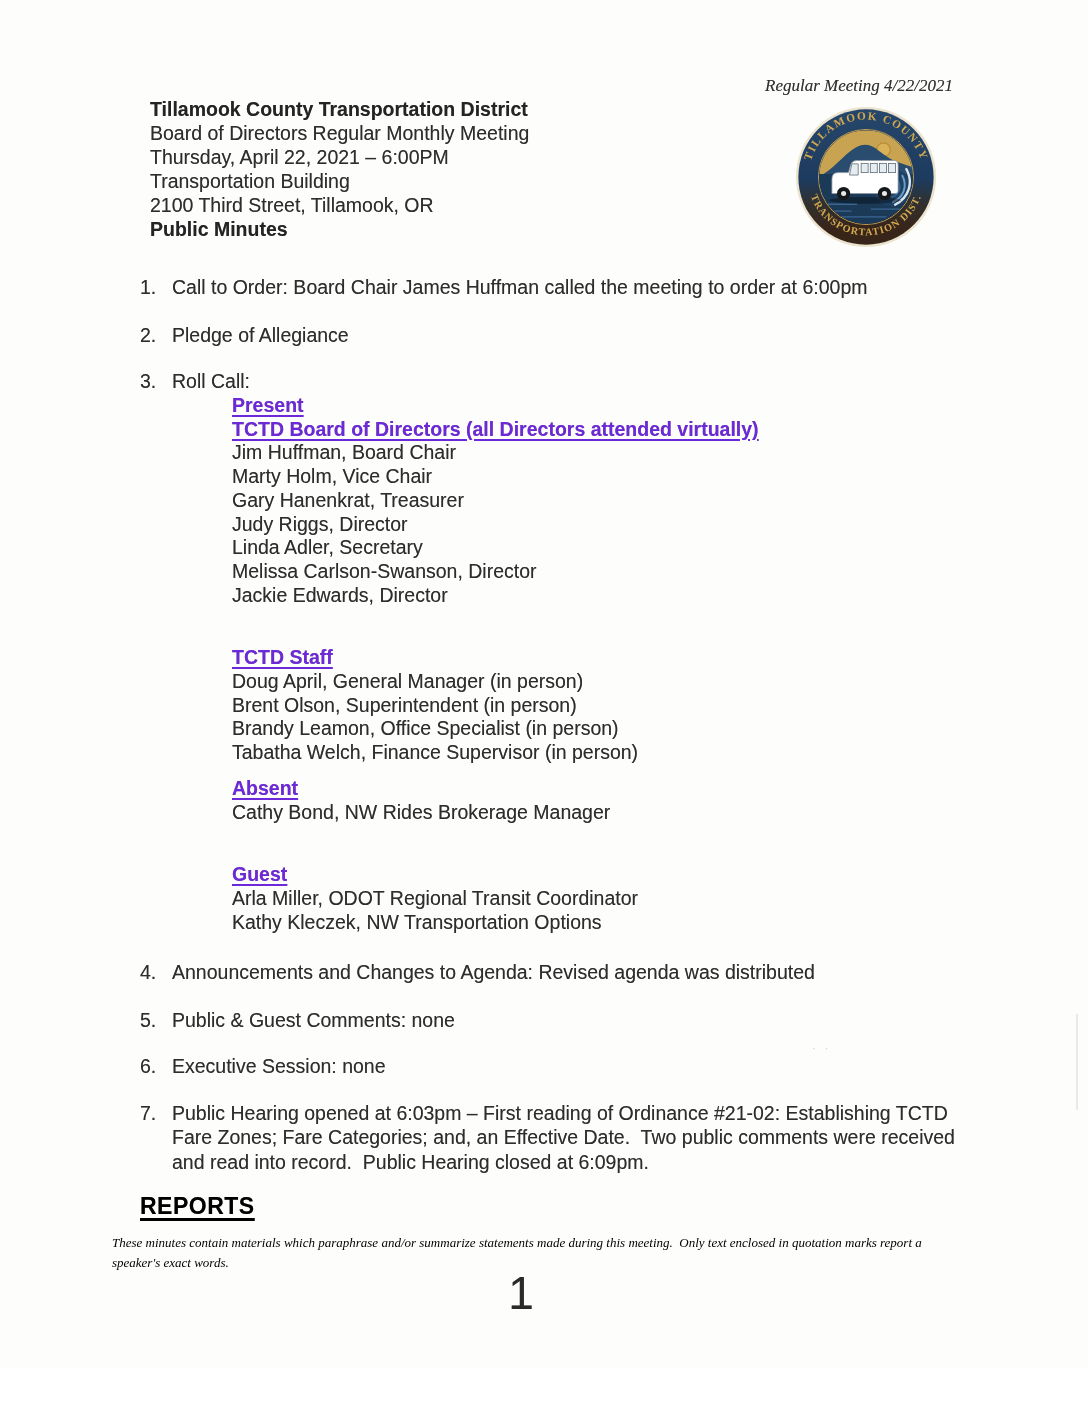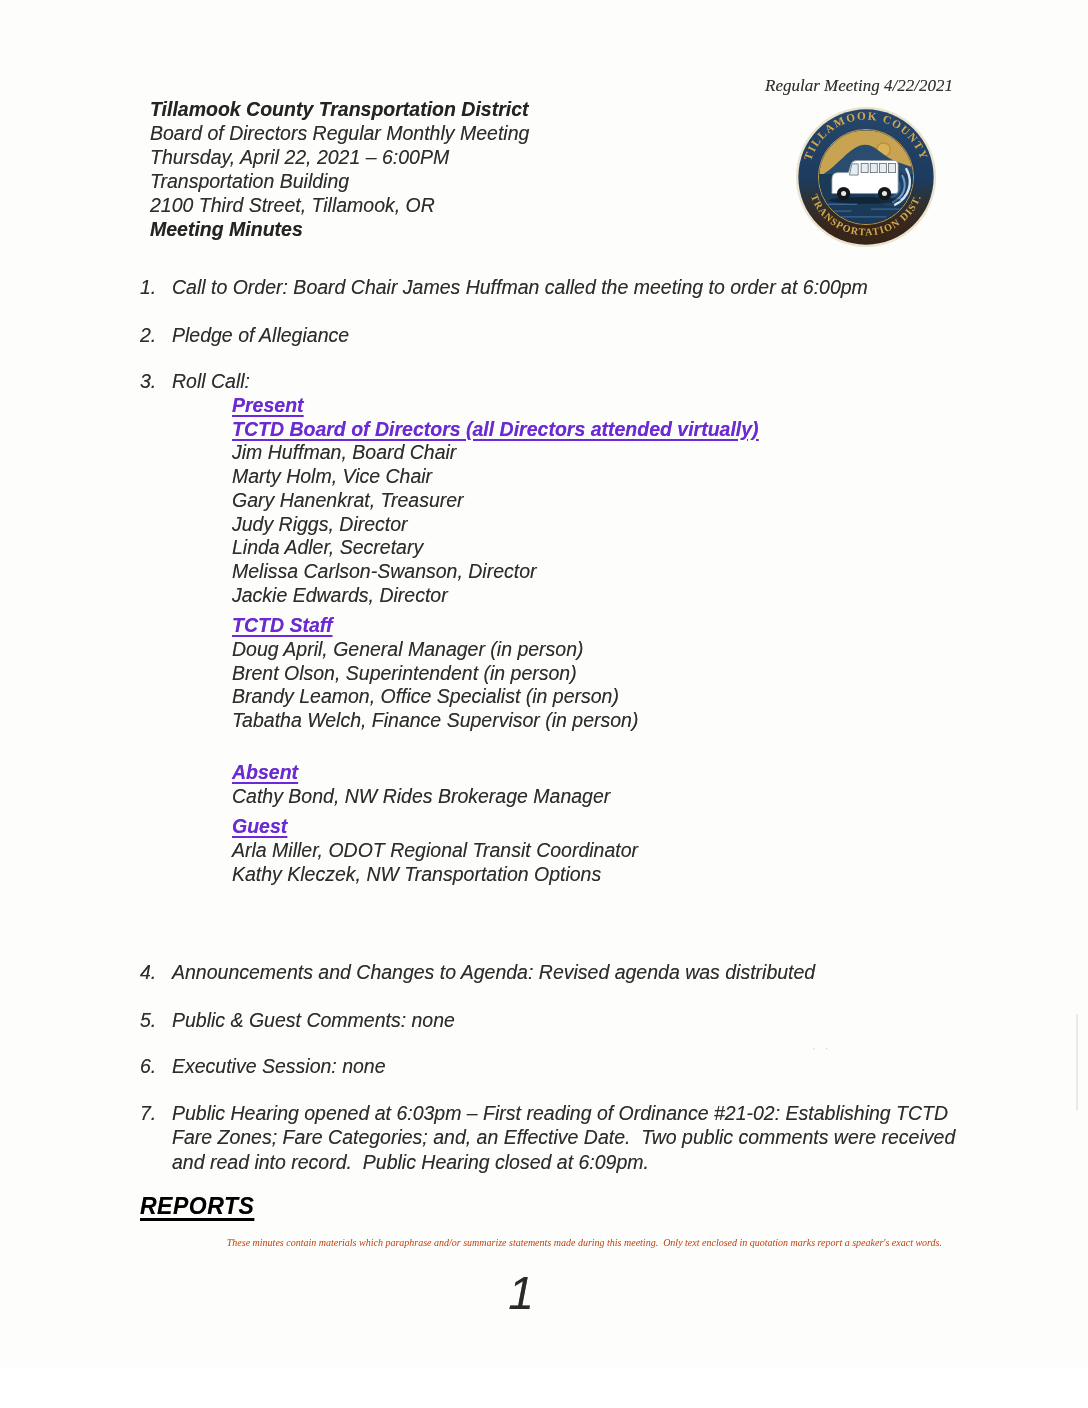--- a/index.html
+++ b/index.html
@@ -5,21 +5,21 @@
   html,body{margin:0;padding:0;}
   .page{
     position:relative;
     width:1088px;height:1368px;
     background:#fdfdfb;
     font-family:"Liberation Sans",sans-serif;
     color:#2d2d2d;
     overflow:hidden;
   }
   .abs{position:absolute;}
-  .scan-text{ text-shadow:0 0 0.5px rgba(40,40,40,0.45);font-style:italic; }
+  .scan-text{ text-shadow:0 0 0.5px rgba(40,40,40,0.45); }
   
   .header-note{
     top:76px; right:135px;
     font-family:"Liberation Serif",serif;
     font-style:italic; font-size:17px; color:#33312e;
   }
   
   .org-block{
     left:150px; top:97px;
     font-size:19.5px; line-height:24px;
@@ -40,34 +40,34 @@
   .roll-call{
     left:232px; top:394px;
     font-size:19.5px; line-height:23.7px;
   }
   .rc-heading{
     font-weight:700;color:#6d28d9;
     text-decoration:underline;
     text-decoration-thickness:2px;
     text-underline-offset:3px;
   }
-  .mt21{margin-top:7px;}
-  .mt26{margin-top:28px;}
+  .mt21{margin-top:39px;}
+  .mt26{margin-top:12px;}
   
   .reports-heading{
     left:140px; top:1193px;
     font-size:23px; font-weight:700; letter-spacing:0.5px; color:#000000;
     text-decoration:underline; text-decoration-thickness:2.5px; text-underline-offset:4px;
   }
   
   .disclaimer{
     left:112px; top:1233px; width:830px;
-    text-align:right;
+    text-align:left;
     font-family:"Liberation Serif",serif;
-    font-style:italic; font-size:10px; line-height:19.5px; color:#c2410c;
+    font-style:italic; font-size:13px; line-height:19.5px; color:#000000;
     white-space:pre-wrap;
   }
   .page-number{
     left:486px; top:1266px; width:70px;
     text-align:center;
     font-size:46px; color:#2a2a2a;
   }
   
   .smudge{
     left:812px; top:1042px;
@@ -84,21 +84,21 @@
 <div class="page">
 
   <div class="abs header-note scan-text">Regular Meeting 4/22/2021</div>
 
   <div class="abs org-block scan-text">
     <div class="org-title">Tillamook County Transportation District</div>
     <div>Board of Directors Regular Monthly Meeting</div>
     <div>Thursday, April 22, 2021 – 6:00PM</div>
     <div>Transportation Building</div>
     <div>2100 Third Street, Tillamook, OR</div>
-    <div class="minutes-label">Meeting Minutes</div>
+    <div class="minutes-label">Public Minutes</div>
   </div>
 
   <svg class="abs seal" viewBox="0 0 150 150">
     <defs>
       <clipPath id="innerClip">
           <circle cx="75" cy="75" r="48"></circle>
         </clipPath>
       <linearGradient id="ringGrad" x1="0" y1="0" x2="0" y2="1">
         <stop offset="0" stop-color="#26466b"></stop>
         <stop offset="0.52" stop-color="#1d3b5e"></stop>

